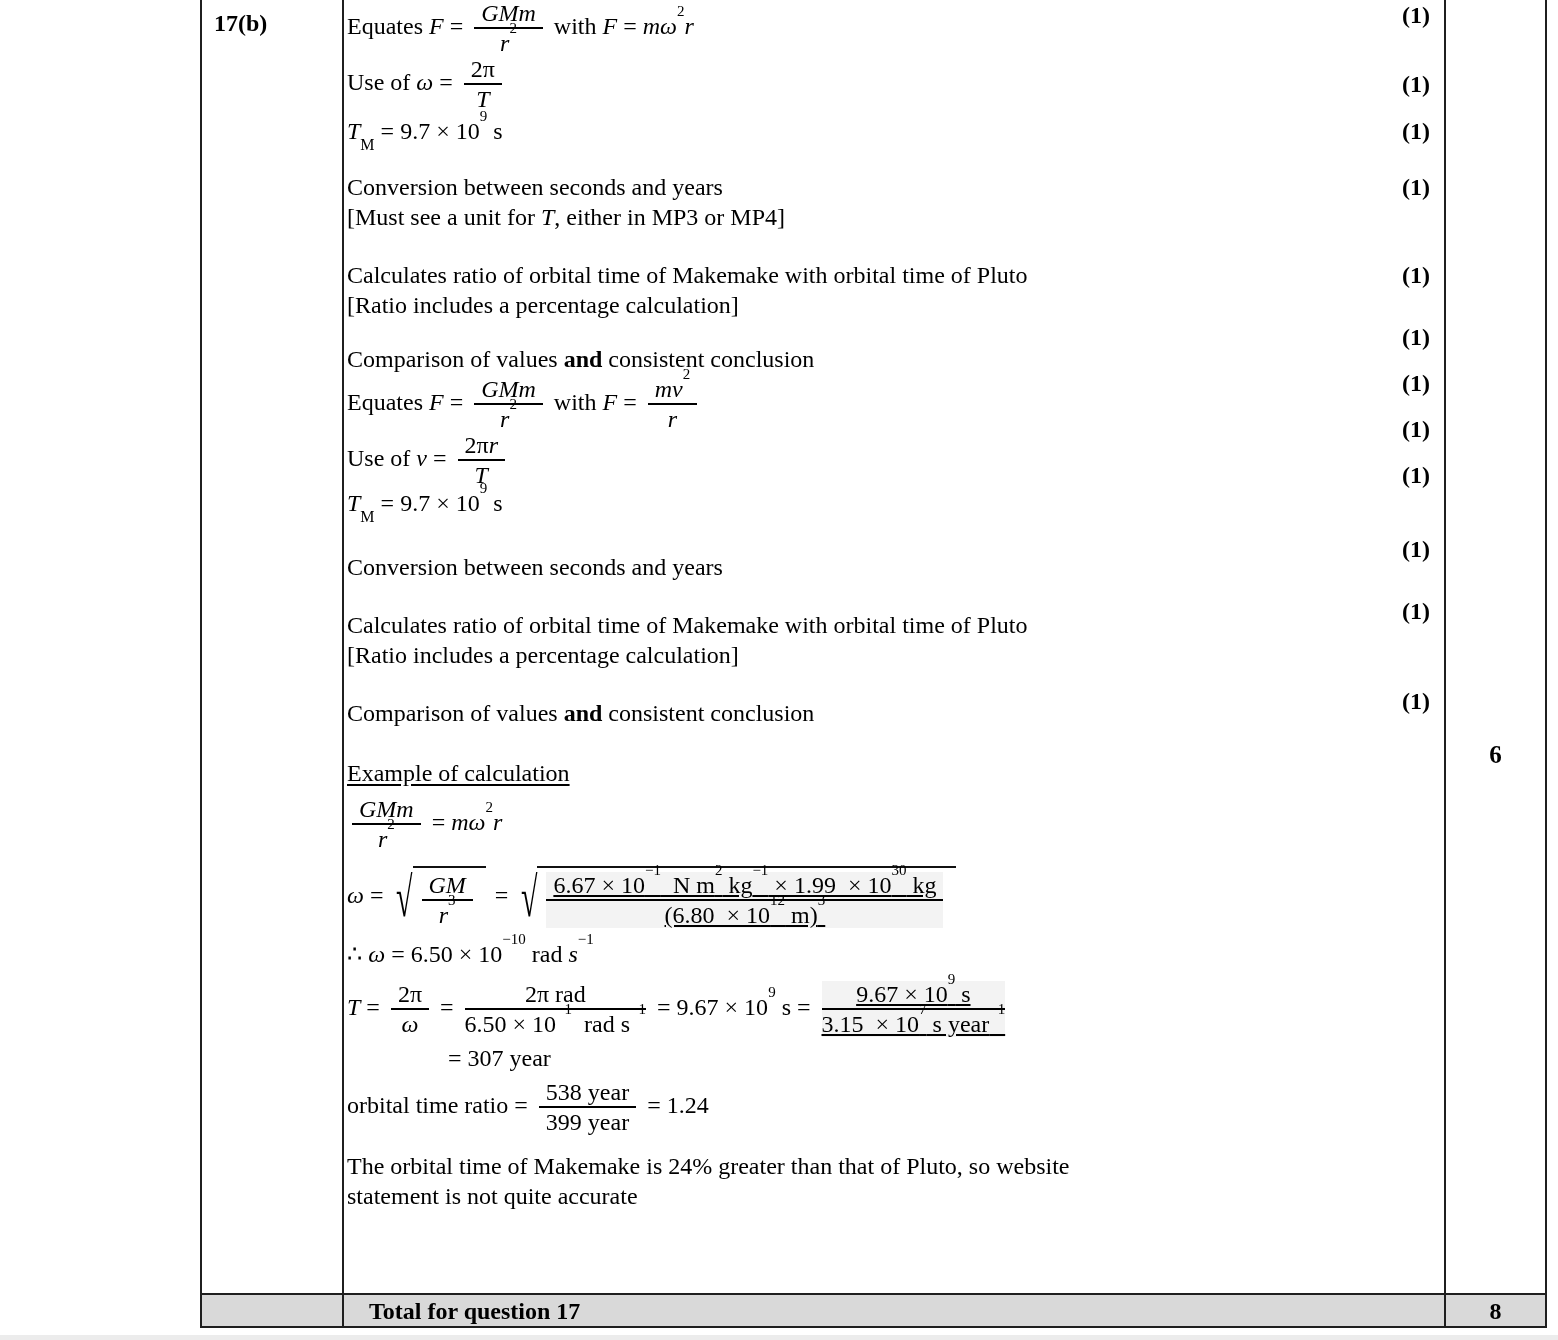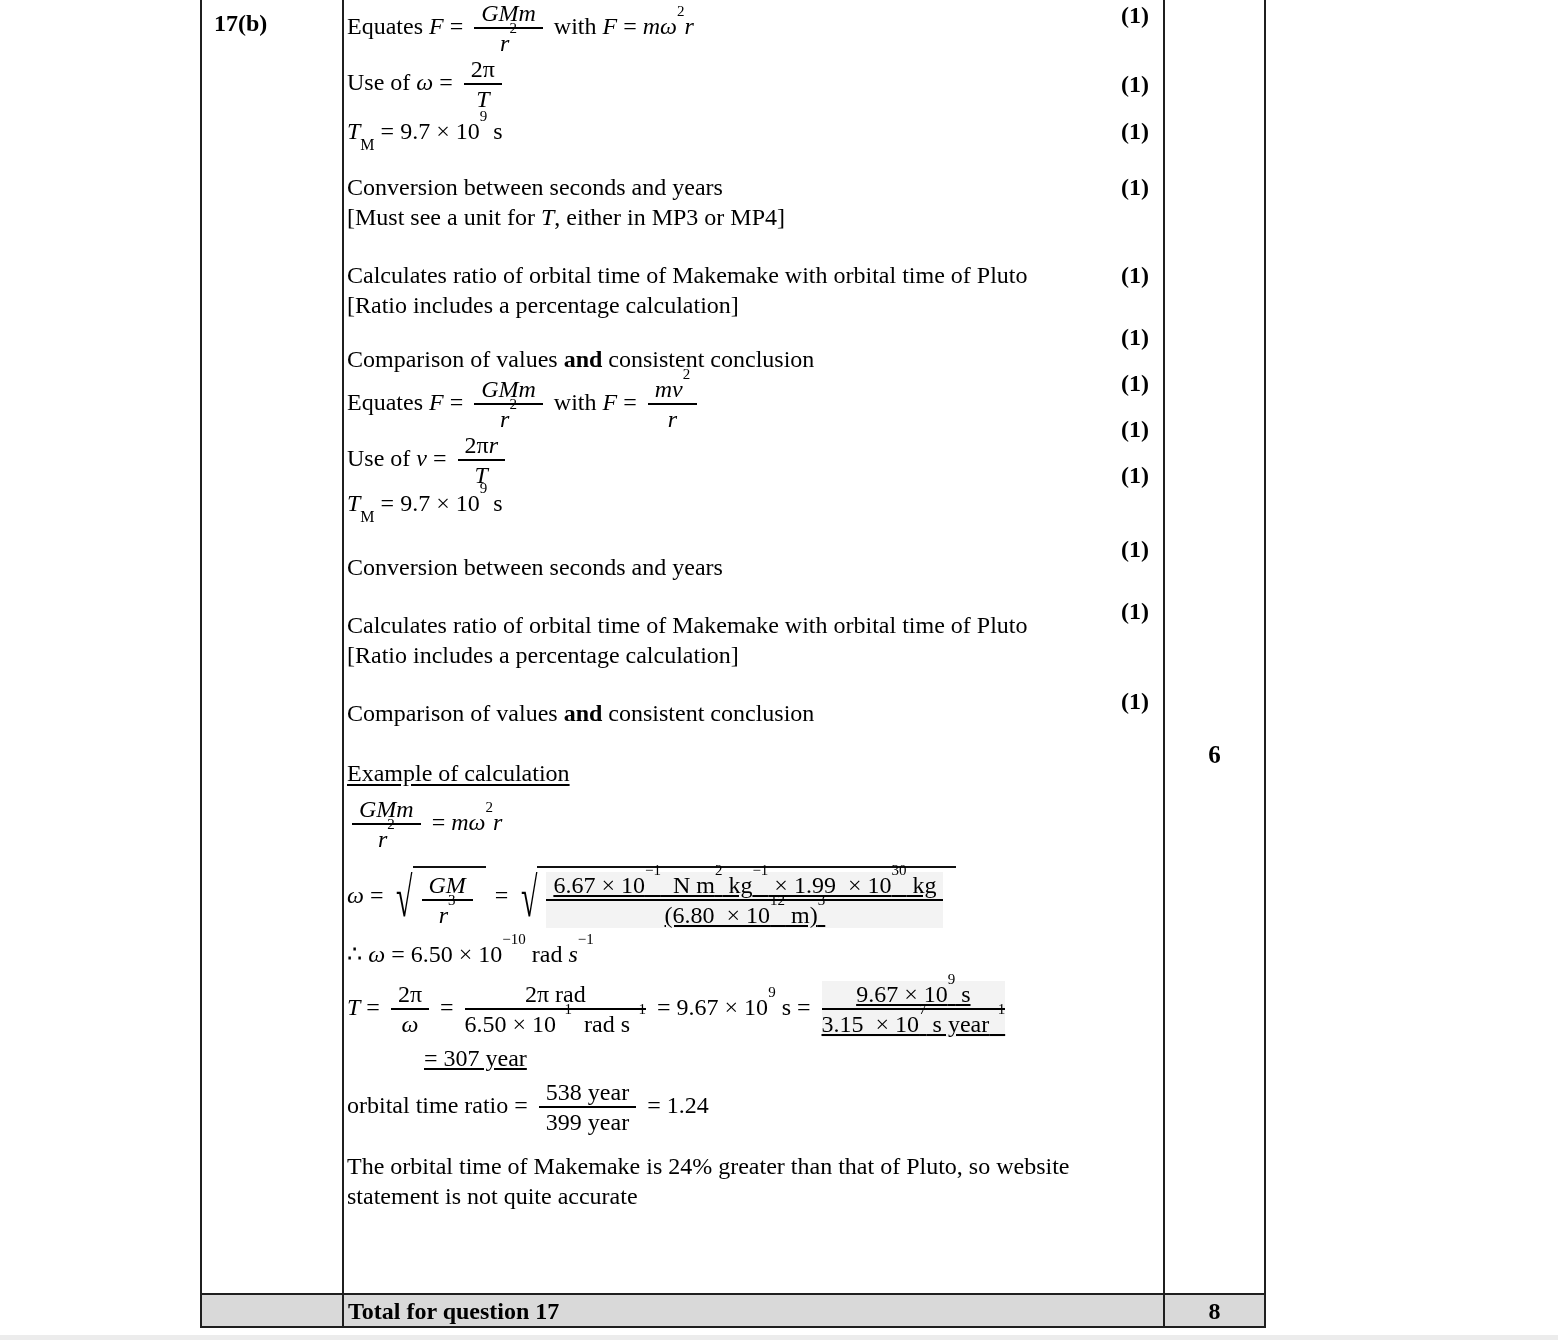--- a/index.html
+++ b/index.html
@@ -3,21 +3,21 @@
 <meta charset="utf-8">
 <style>
   html,body{margin:0;padding:0;}
   body{
     width:1558px;height:1340px;position:relative;overflow:hidden;
     background:#ffffff;color:#000;
     font-family:"Liberation Serif","DejaVu Serif",serif;
     font-size:24px;line-height:30px;
   }
   .table{
-    position:absolute;left:200px;top:0;width:1066px;box-sizing:border-box;
+    position:absolute;left:200px;top:0;width:1347px;box-sizing:border-box;
     border-left:2px solid var(--border,#1f1f1f);
     border-right:2px solid var(--border,#1f1f1f);
     border-bottom:2px solid var(--border,#1f1f1f);
     background:#fff;
   }
   .main-row{display:flex;height:1293px;box-sizing:border-box;overflow:hidden;}
   .qcol{flex:0 0 142px;box-sizing:border-box;border-right:2px solid var(--border,#1f1f1f);}
   .acol{flex:1;position:relative;box-sizing:border-box;border-right:2px solid var(--border,#1f1f1f);min-width:0;}
   .tcol{flex:0 0 99px;position:relative;box-sizing:border-box;}
   .qnum{font-weight:bold;padding:8px 0 0 12px;}
@@ -61,38 +61,38 @@
   .i-mp11{margin-top:28px;}
   .i-mp12{margin-top:28px;}
   .i-ex{margin-top:30px;}
   .i-c1{margin-top:8px;}
   .i-c2{margin-top:14px;margin-bottom:10px;}
   .i-c3{margin-top:8px;}
   .i-c4{margin-top:12px;}
   .i-c5{margin-top:6px;}
   .i-c6{margin-top:6px;}
   .i-conc{margin-top:16px;}
-  .i-c5 .content{padding-left:80px;text-decoration:underline;}
+  .i-c5 .content{padding-left:104px;}
   
   .i-mp6 .mark{margin-top:-22px;}
   .i-mp7 .mark{margin-top:-8px;}
   .i-mp8 .mark{margin-top:-18px;}
   .i-mp9 .mark{margin-top:-28px;}
   .i-mp10 .mark{margin-top:-18px;}
   .i-mp11 .mark{margin-top:-14px;}
   .i-mp12 .mark{margin-top:-12px;}
 
   .part-total{position:absolute;top:740px;left:0;width:100%;text-align:center;
               font-weight:bold;font-size:25px;}
 
   .total-row{display:flex;height:33px;box-sizing:border-box;
              background:var(--grayrow,#d9d9d9);border-top:2px solid var(--border,#1f1f1f);}
   .total-row .qcol{border-right:2px solid var(--border,#1f1f1f);}
   .total-row .acol{border-right:2px solid var(--border,#1f1f1f);}
-  .tlabel{display:flex;align-items:center;padding-left:4px;font-weight:bold;}
+  .tlabel{display:flex;align-items:center;padding-left:25px;font-weight:bold;}
   .tval{display:flex;align-items:center;justify-content:center;font-weight:bold;}
 
   .bottom-strip{position:absolute;left:0;right:0;bottom:0;height:5px;background:var(--strip,#ececec);}
 </style>
 </head>
 <body>
 
 <div class="table">
   <div class="main-row">
     <div class="qcol">

